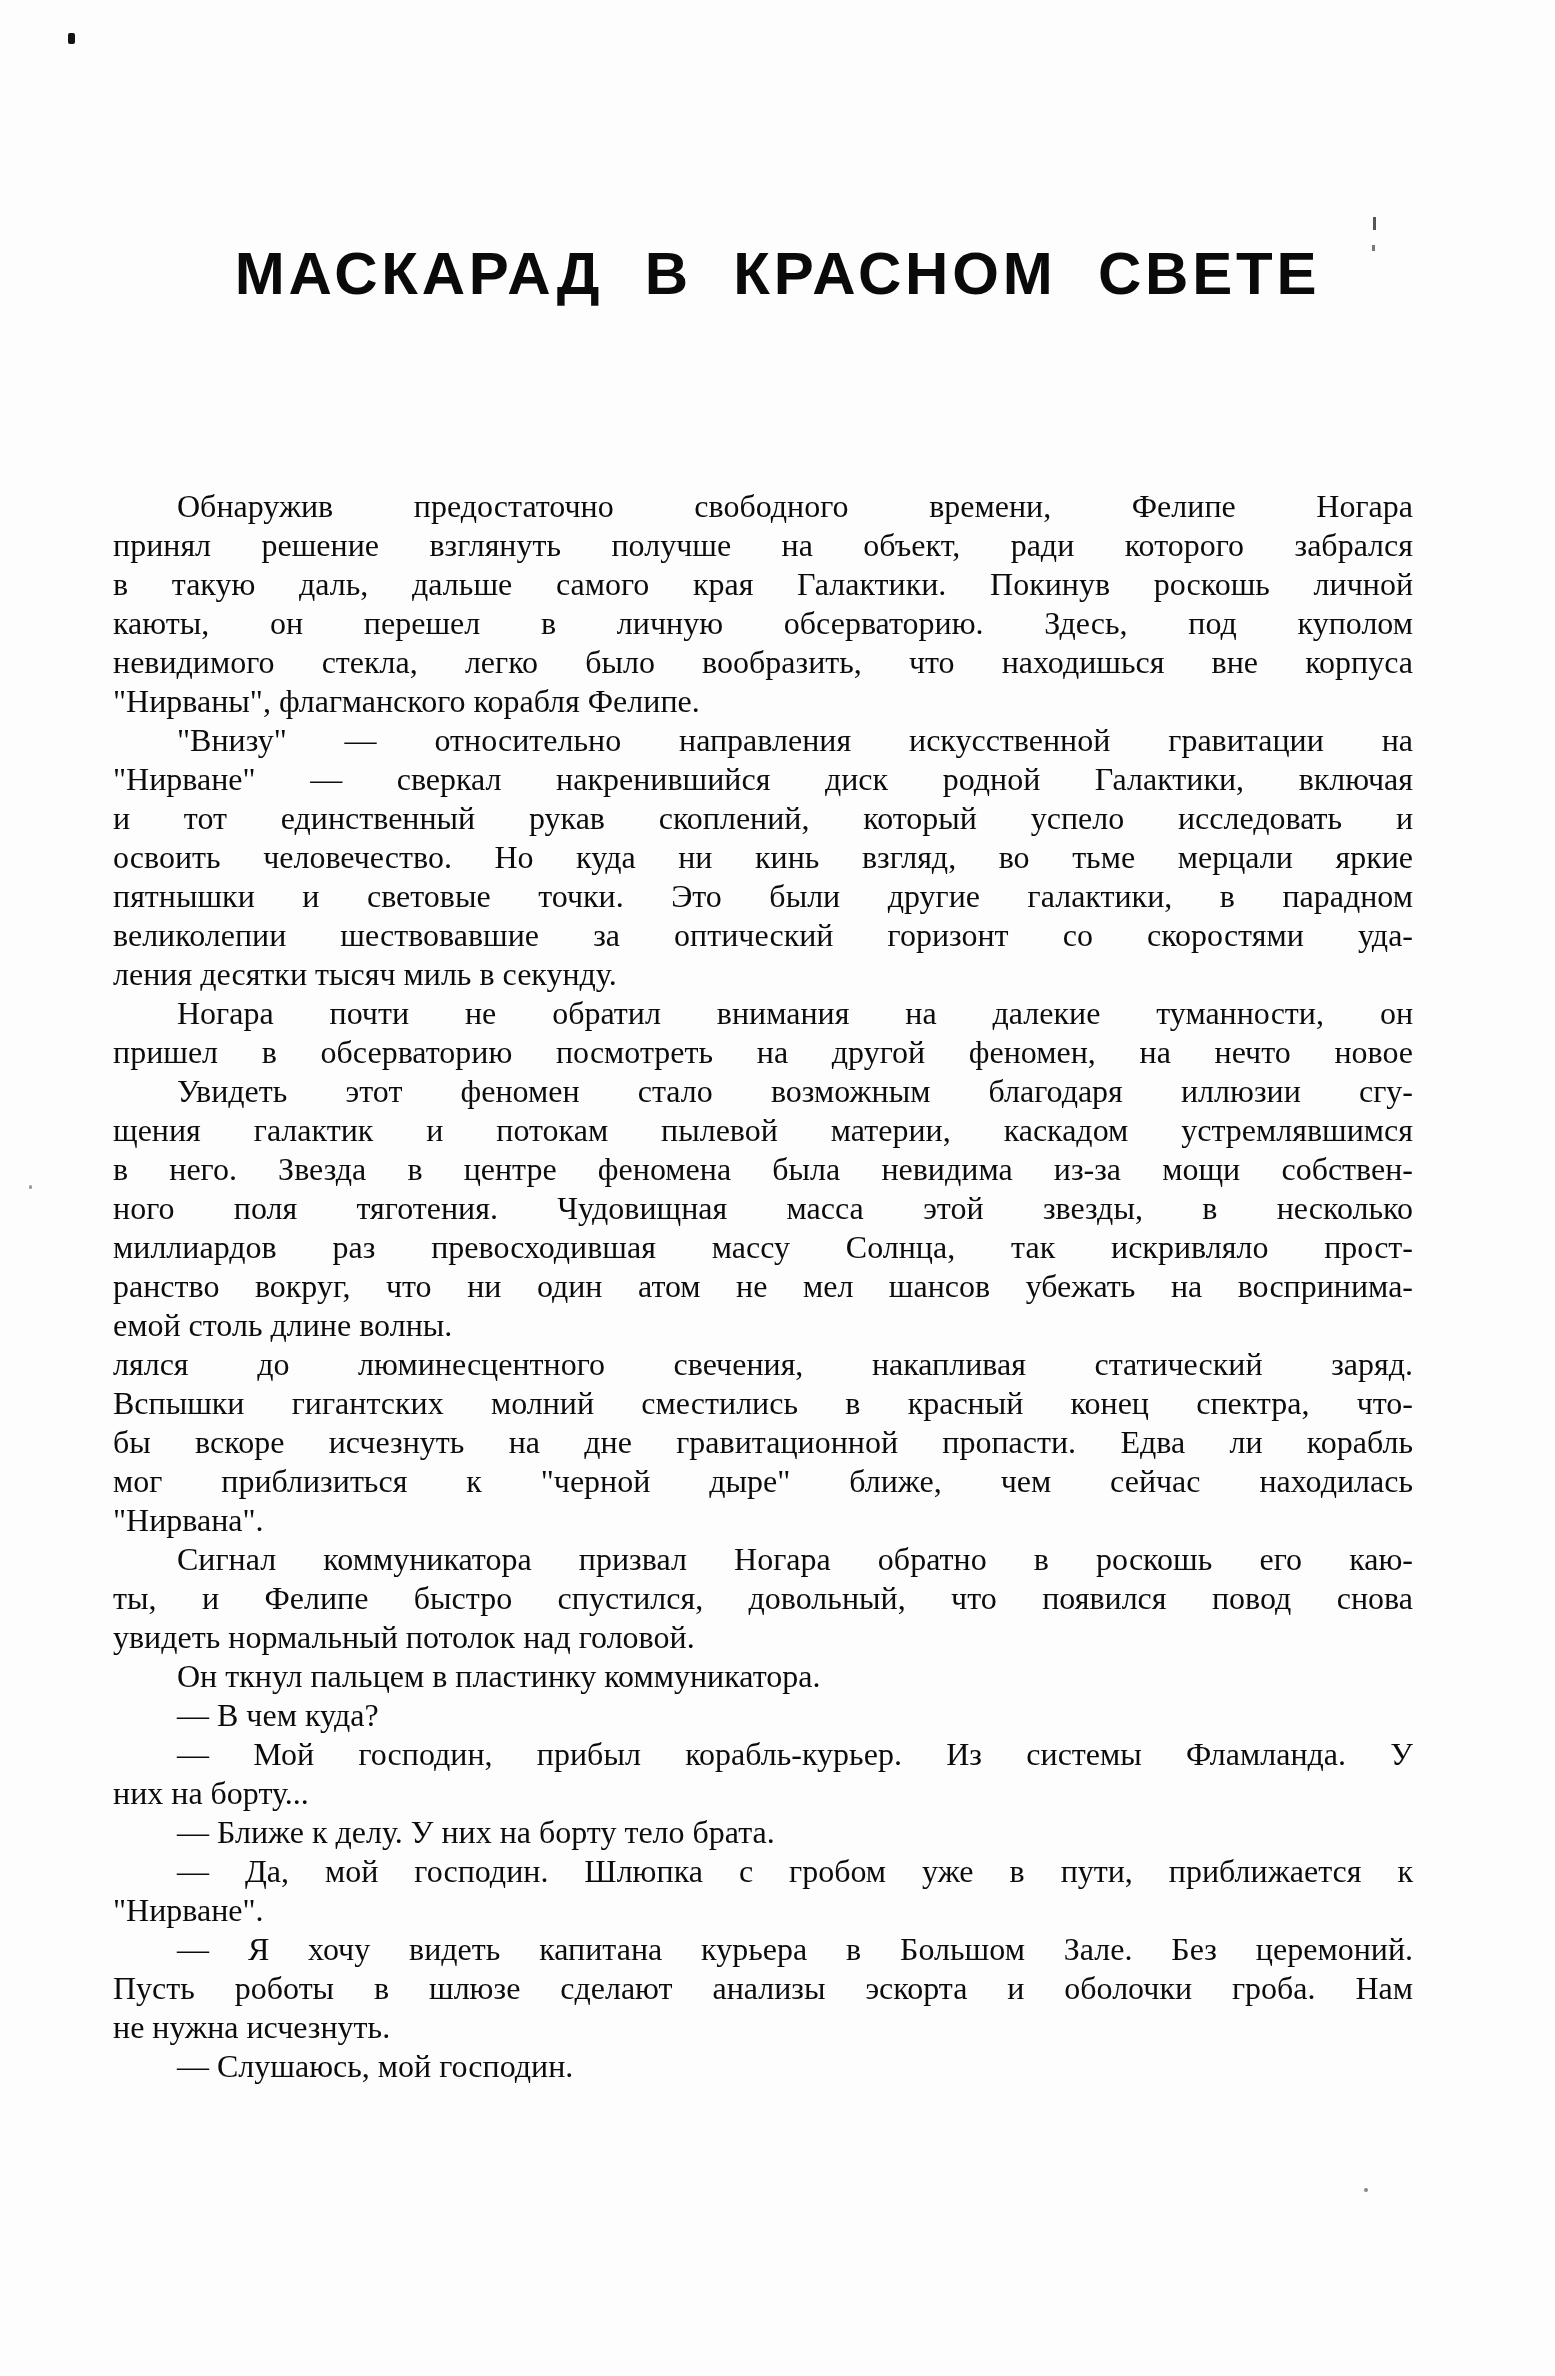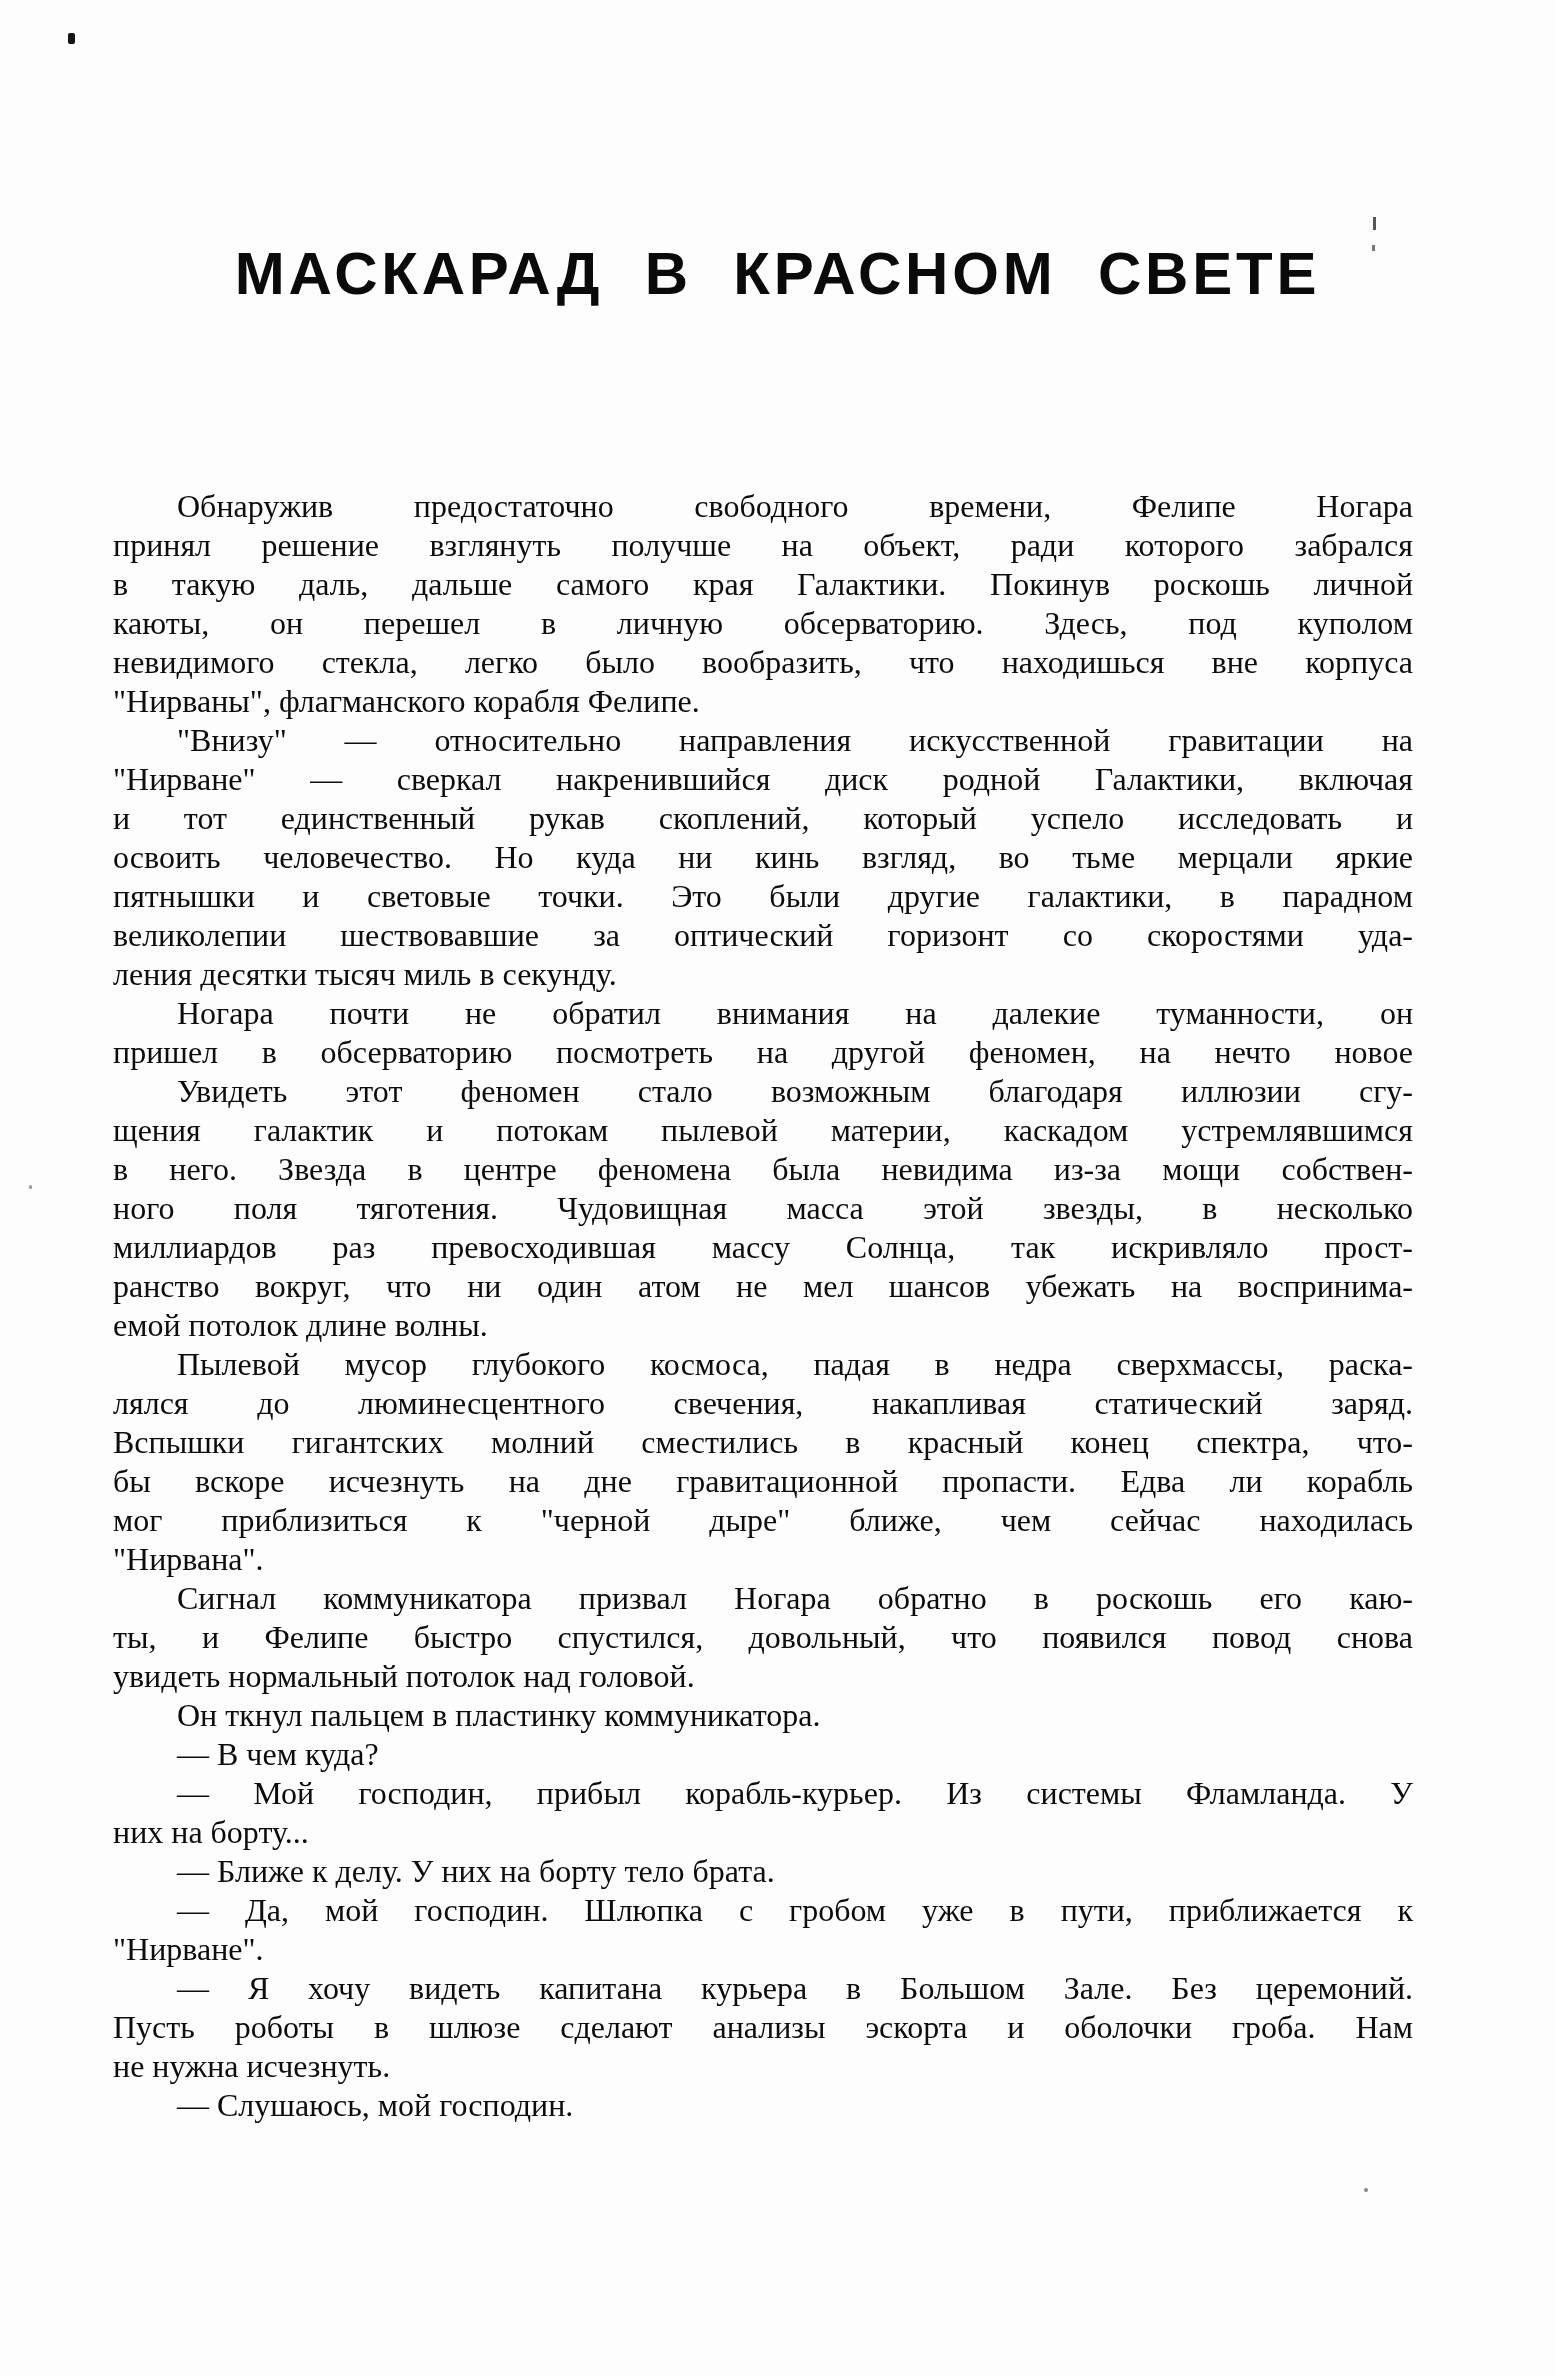--- a/index.html
+++ b/index.html
@@ -87,22 +87,21 @@
       <div class="text-line">великолепии шествовавшие за оптический горизонт со скоростями уда-</div>
       <div class="text-line para-last">ления десятки тысяч миль в секунду.</div>
       <div class="text-line para-first">Ногара почти не обратил внимания на далекие туманности, он</div>
       <div class="text-line">пришел в обсерваторию посмотреть на другой феномен, на нечто новое</div>
       <div class="text-line para-first">Увидеть этот феномен стало возможным благодаря иллюзии сгу-</div>
       <div class="text-line">щения галактик и потокам пылевой материи, каскадом устремлявшимся</div>
       <div class="text-line">в него. Звезда в центре феномена была невидима из-за мощи собствен-</div>
       <div class="text-line">ного поля тяготения. Чудовищная масса этой звезды, в несколько</div>
       <div class="text-line">миллиардов раз превосходившая массу Солнца, так искривляло прост-</div>
       <div class="text-line">ранство вокруг, что ни один атом не мел шансов убежать на воспринима-</div>
-      <div class="text-line para-last">емой потолок длине волны.</div>
-      <div class="text-line para-first">Пылевой мусор глубокого космоса, падая в недра сверхмассы, раска-</div>
+      <div class="text-line para-last">емой столь длине волны.</div>
       <div class="text-line">лялся до люминесцентного свечения, накапливая статический заряд.</div>
       <div class="text-line">Вспышки гигантских молний сместились в красный конец спектра, что-</div>
       <div class="text-line">бы вскоре исчезнуть на дне гравитационной пропасти. Едва ли корабль</div>
       <div class="text-line">мог приблизиться к "черной дыре" ближе, чем сейчас находилась</div>
       <div class="text-line para-last">"Нирвана".</div>
       <div class="text-line para-first">Сигнал коммуникатора призвал Ногара обратно в роскошь его каю-</div>
       <div class="text-line">ты, и Фелипе быстро спустился, довольный, что появился повод снова</div>
       <div class="text-line para-last">увидеть нормальный потолок над головой.</div>
       <div class="text-line para-first para-last">Он ткнул пальцем в пластинку коммуникатора.</div>
       <div class="text-line para-first para-last">— В чем куда?</div>

